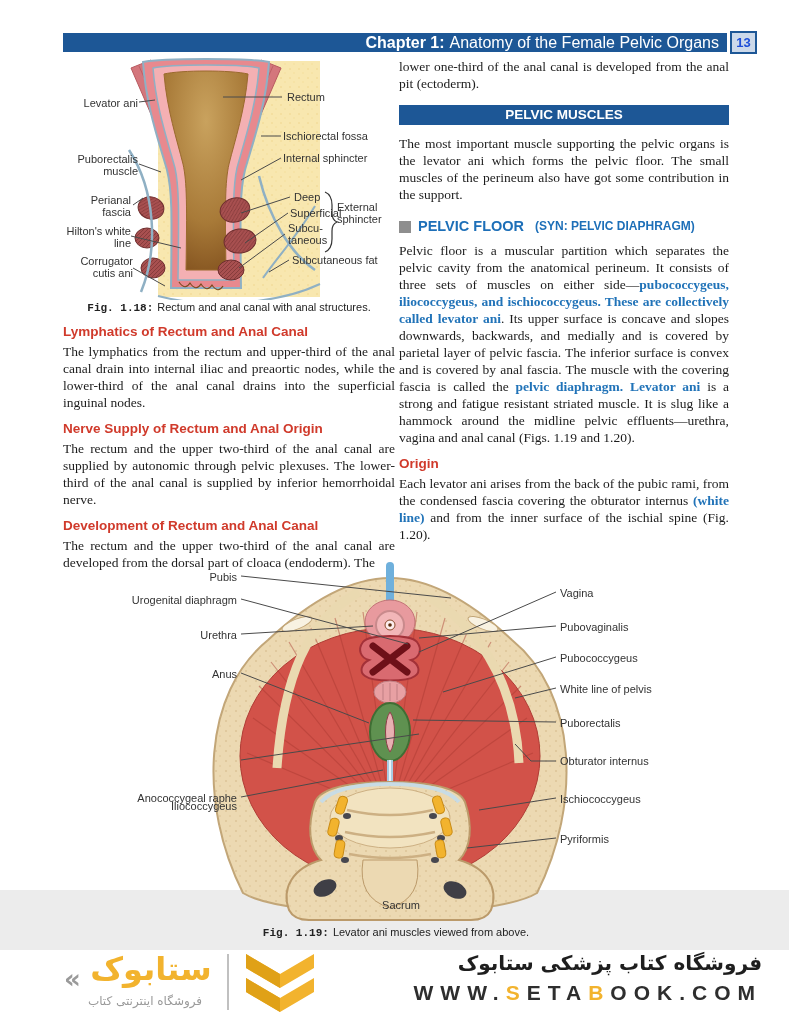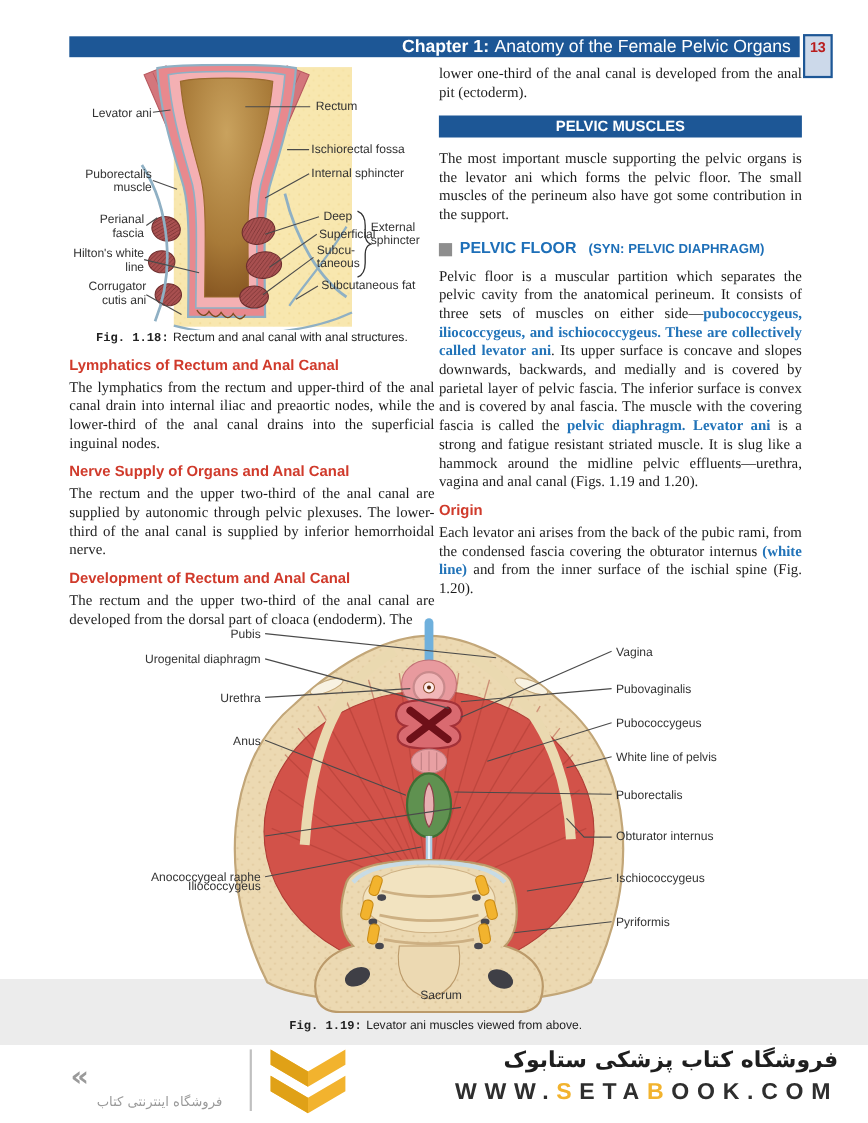--- a/index.html
+++ b/index.html
@@ -3,22 +3,22 @@
 <meta charset="utf-8">
 <style>
   html,body{margin:0;padding:0;background:#fff;}
   .page{position:relative;width:789px;height:1021px;background:#ffffff;overflow:hidden;font-family:"Liberation Serif",serif;}
 
   
   .chapter-bar{position:absolute;left:63px;top:33px;width:664px;height:19px;background:#1d5796;color:#fff;
     font-family:"Liberation Sans",sans-serif;font-size:16px;display:flex;align-items:center;justify-content:flex-end;
     padding-right:8px;box-sizing:border-box;}
   .chapter-bar .chb{font-weight:bold;margin-right:5px;}
-  .page-num{position:absolute;left:730px;top:31px;width:27px;height:40px;background:#ccd9ea;border:2px solid #1d5796;
-    box-sizing:border-box;font:bold 13px/19px "Liberation Sans",sans-serif;text-align:center;color:#b91c1c;}
+  .page-num{position:absolute;left:730px;top:31px;width:27px;height:23px;background:#ccd9ea;border:2px solid #1d5796;
+    box-sizing:border-box;font:bold 13px/19px "Liberation Sans",sans-serif;text-align:center;color:#1d4ed8;}
 
   
   .fig118{position:absolute;left:63px;top:58px;width:332px;height:242px;}
   .fig118 svg{position:absolute;left:0;top:0;}
   .fl{position:absolute;font:11px/12px "Liberation Sans",sans-serif;color:#333;}
   .fl.r{text-align:right;}
   .l-levator{left:0;top:39px;width:75px;}
   .l-puborect{left:0;top:95px;width:75px;}
   .l-perianal{left:2px;top:136px;width:66px;}
   .l-hilton{left:0;top:167px;width:68px;}
@@ -179,21 +179,21 @@
     <div class="fl l-extsph">External sphincter</div>
     <div class="fl l-subfat">Subcutaneous fat</div>
   </div>
   <div class="cap118">
     <span class="capb">Fig. 1.18:</span><span>Rectum and anal canal with anal structures.</span>
   </div>
 
   <div class="ltext">
     <div class="redhead first">Lymphatics of Rectum and Anal Canal</div>
     <p>The lymphatics from the rectum and upper-third of the anal canal drain into internal iliac and preaortic nodes, while the lower-third of the anal canal drains into the superficial inguinal nodes.</p>
-    <div class="redhead">Nerve Supply of Organs and Anal Canal</div>
+    <div class="redhead">Nerve Supply of Rectum and Anal Origin</div>
     <p>The rectum and the upper two-third of the anal canal are supplied by autonomic through pelvic plexuses. The lower-third of the anal canal is supplied by inferior hemorrhoidal nerve.</p>
     <div class="redhead">Development of Rectum and Anal Canal</div>
     <p>The rectum and the upper two-third of the anal canal are developed from the dorsal part of cloaca (endoderm). The</p>
   </div>
 
   <div class="rcol">
     <p>lower one-third of the anal canal is developed from the anal pit (ectoderm).</p>
     <div class="banner">PELVIC MUSCLES</div>
     <p>The most important muscle supporting the pelvic organs is the levator ani which forms the pelvic floor. The small muscles of the perineum also have got some contribution in the support.</p>
     <div class="subhead">
@@ -322,20 +322,21 @@
     <div class="f9 l m-ischioc">Ischiococcygeus</div>
     <div class="f9 l m-pyri">Pyriformis</div>
     <div class="f9 m-sacrum">Sacrum</div>
   </div>
   <div class="cap119">
     <span class="capb">Fig. 1.19:</span><span>Levator ani muscles viewed from above.</span>
   </div>
 
   <div class="logo">
     <div class="logo-mark">«</div>
+    <div class="logo-word">ستابوک</div>
     <div class="logo-tag">فروشگاه اینترنتی کتاب</div>
     <div class="logo-div"></div>
     <svg class="logo-emblem" width="80" height="62" viewBox="0 0 80 62">
       <polygon points="6,2 40,22 74,2 74,16 40,36 6,16" fill="#f2b32e"></polygon>
       <polygon points="6,2 40,22 40,36 6,16" fill="#e0a117"></polygon>
       <polygon points="6,26 40,46 74,26 74,40 40,60 6,40" fill="#f2b32e"></polygon>
       <polygon points="6,26 40,46 40,60 6,40" fill="#e0a117"></polygon>
     </svg>
   </div>
   <div class="fright">

